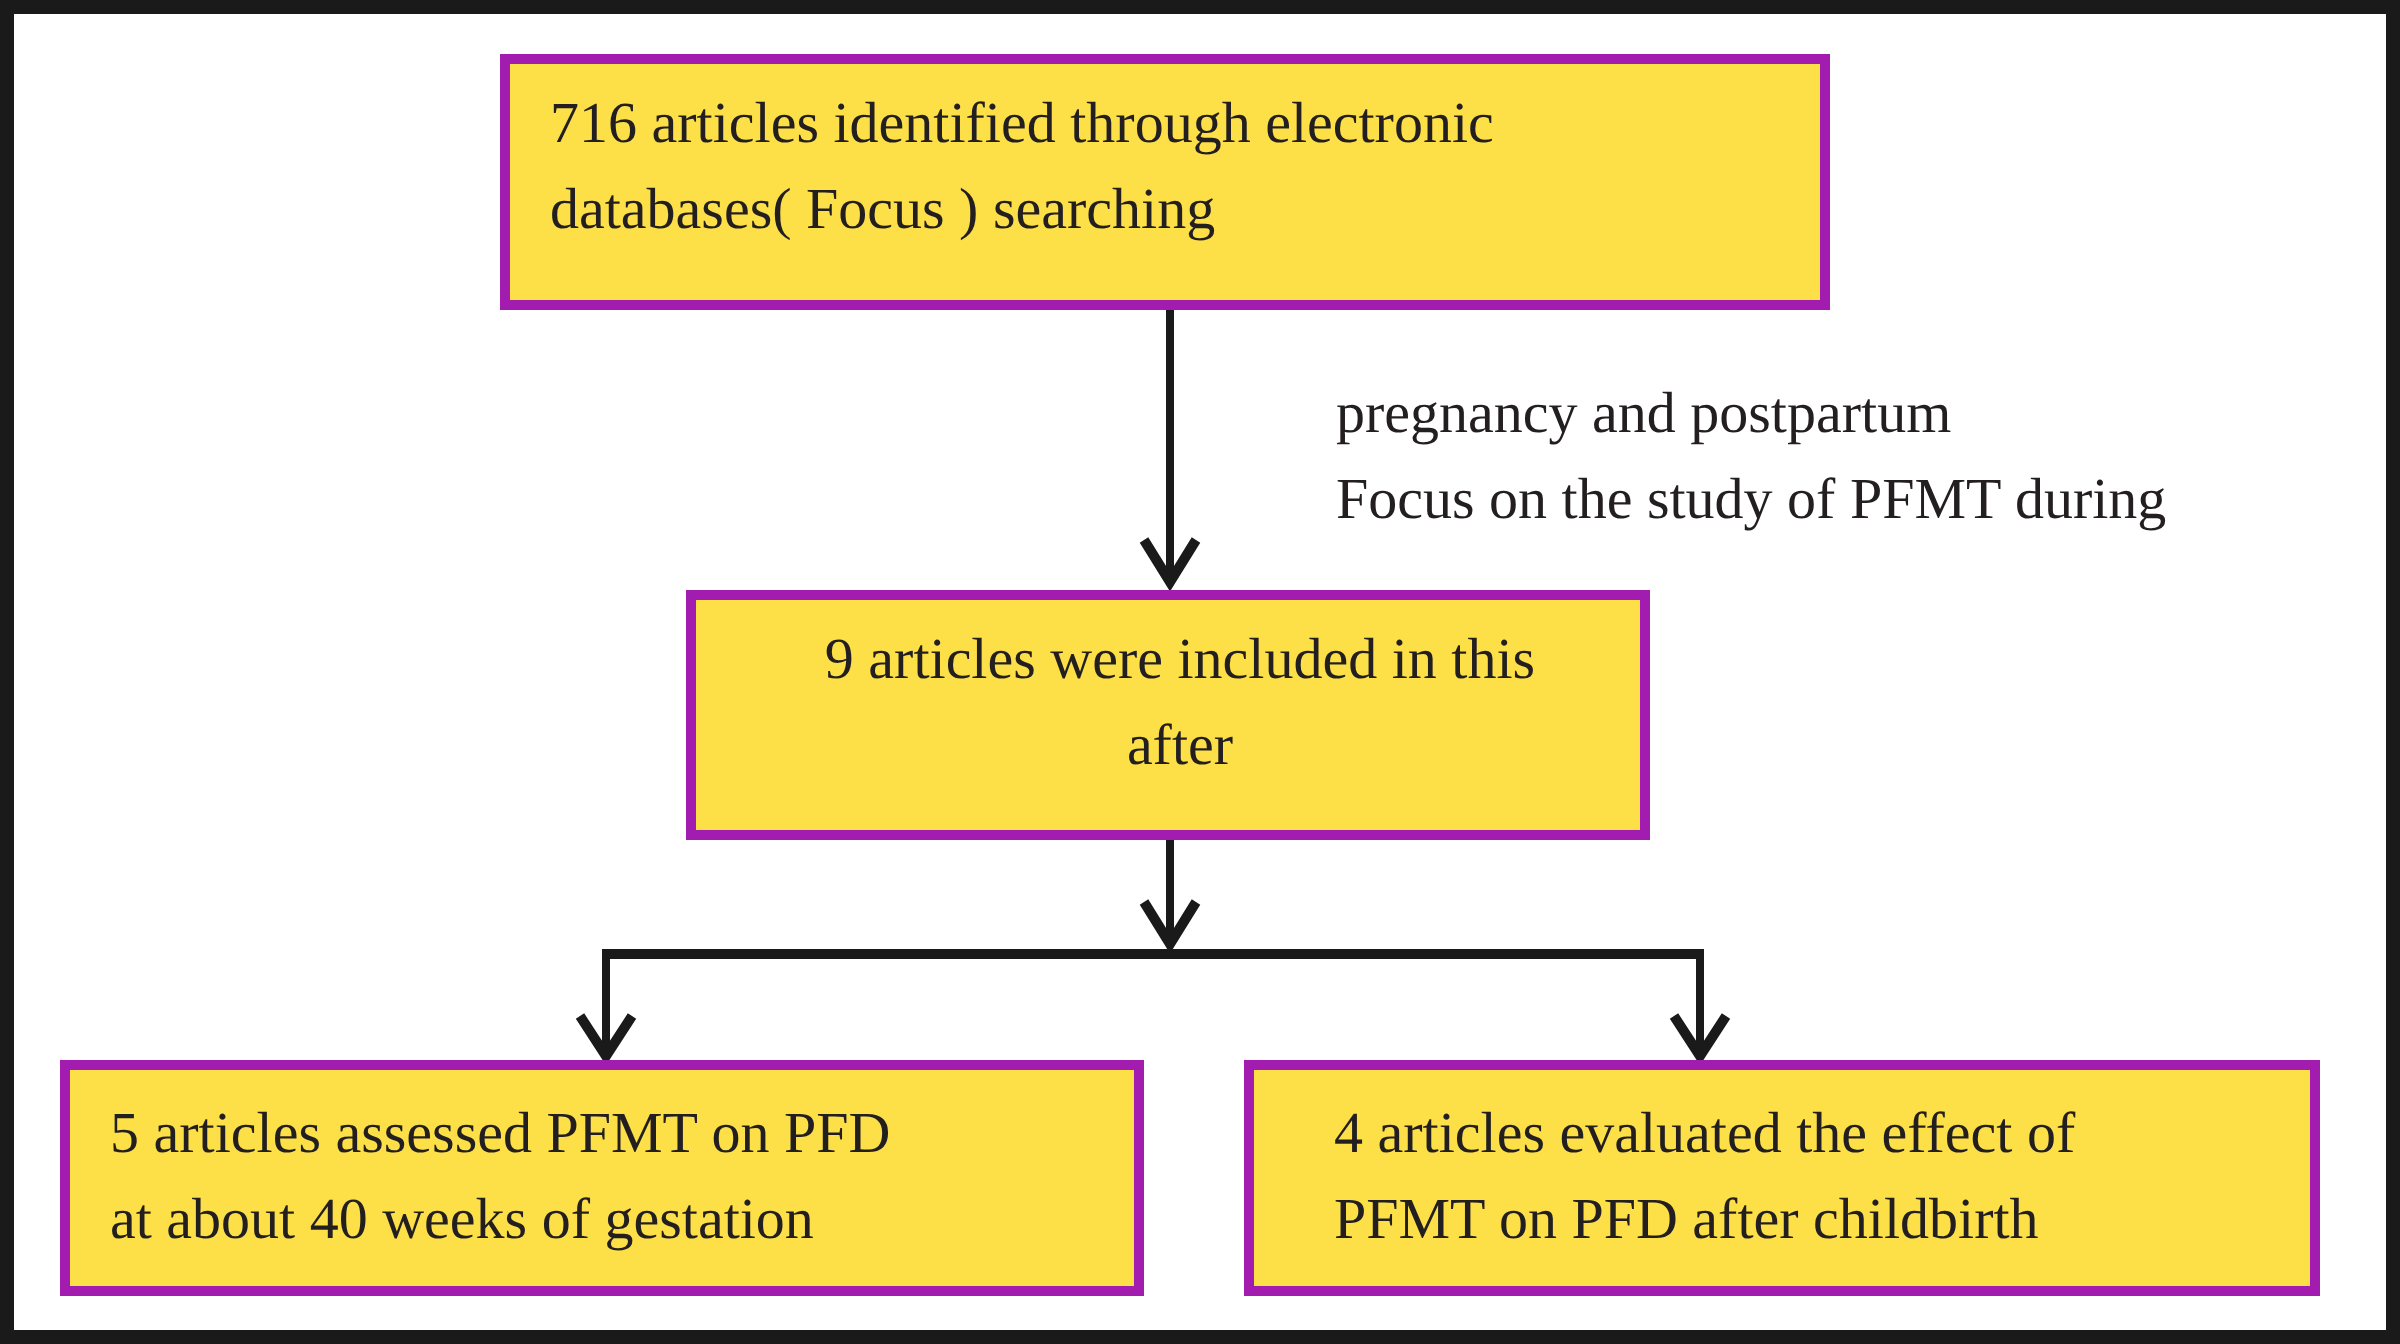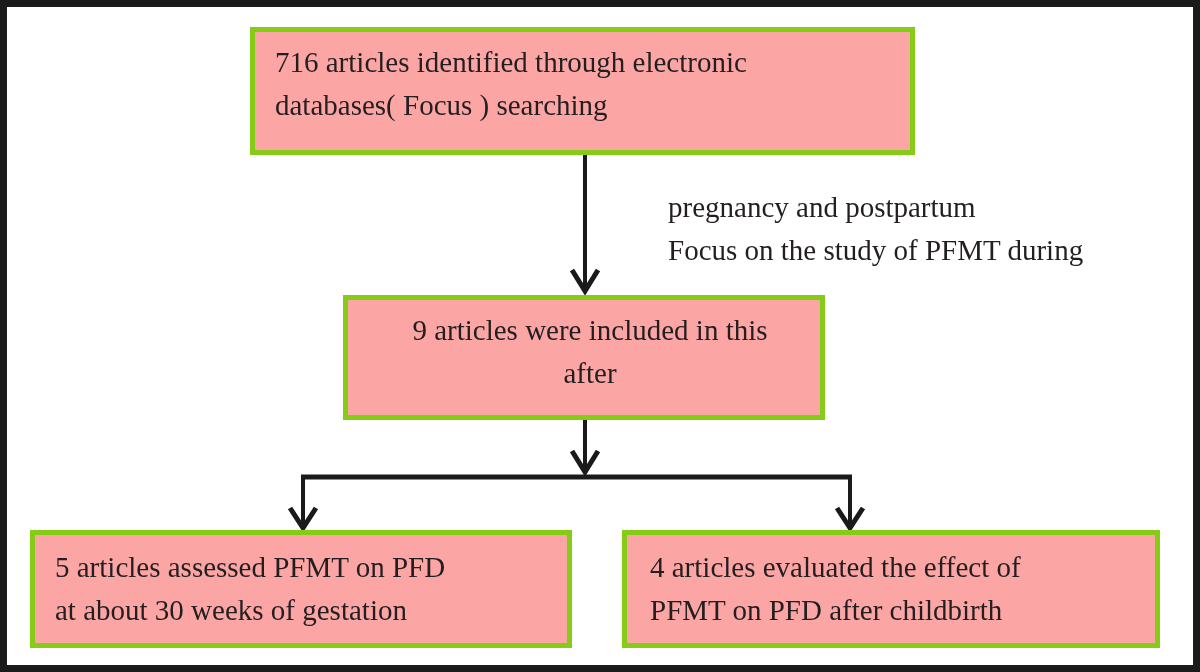--- a/index.html
+++ b/index.html
@@ -26,31 +26,31 @@
   .arrow-layer {
     position: absolute;
     left: 0;
     top: 0;
     width: 1200px;
     height: 672px;
   }
   .box {
     position: absolute;
     box-sizing: border-box;
-    border: 5px solid #84cc16;
-    background: #fca5a5;
+    border: 5px solid #a21caf;
+    background: #fde047;
     font-size: 29px;
     line-height: 43px;
     padding: 9px 8px 0 20px;
   }
   .box .line { display: block; white-space: nowrap; }
   .box-identified { left: 250px; top: 27px;  width: 665px; height: 128px; }
   .box-included   { left: 343px; top: 295px; width: 482px; height: 125px; text-align: center; }
   .box-gestation  { left: 30px;  top: 530px; width: 542px; height: 118px; padding-top: 11px; }
-  .box-childbirth { left: 622px; top: 530px; width: 538px; height: 118px; padding-top: 11px; padding-left: 23px; }
+  .box-childbirth { left: 622px; top: 530px; width: 538px; height: 118px; padding-top: 11px; padding-left: 40px; }
   .edge-label {
     position: absolute;
     left: 668px;
     top: 186px;
     font-size: 29px;
     line-height: 43px;
   }
   .edge-label .line { display: block; white-space: nowrap; }
 </style>
 </head>
@@ -85,21 +85,21 @@
     <span class="line">Focus on the study of PFMT during</span>
   </div>
 
   <div class="box box-included">
     <span class="line">9 articles were included in this</span>
     <span class="line">after</span>
   </div>
 
   <div class="box box-gestation">
     <span class="line">5 articles assessed PFMT on PFD</span>
-    <span class="line">at about 30 weeks of gestation</span>
+    <span class="line">at about 40 weeks of gestation</span>
   </div>
 
   <div class="box box-childbirth">
     <span class="line">4 articles evaluated the effect of</span>
     <span class="line">PFMT on PFD after childbirth</span>
   </div>
 
   <div class="frame"></div>
 </div>
 

